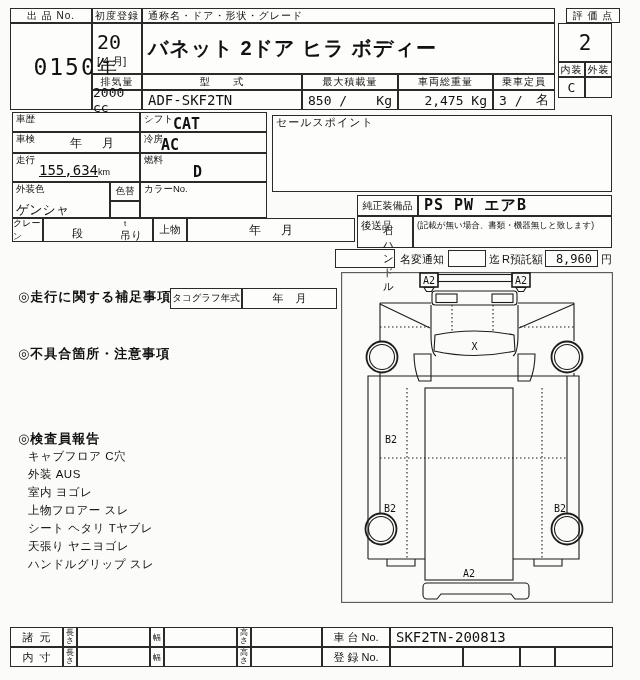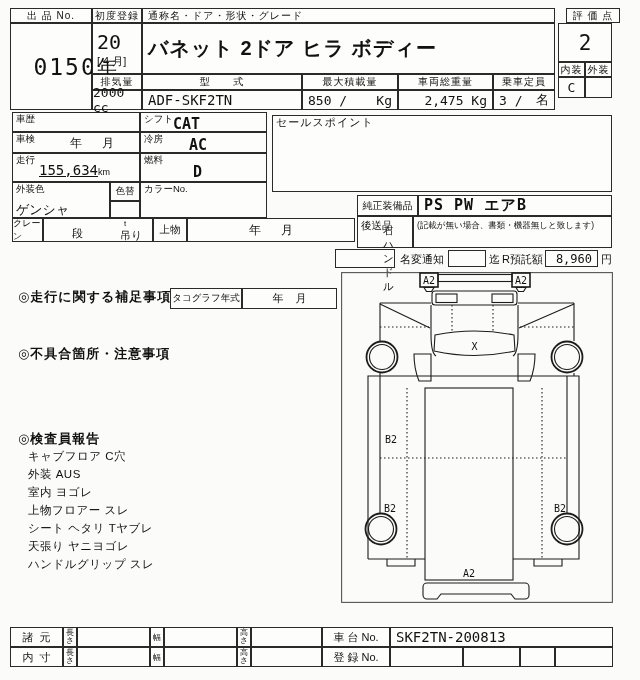--- a/index.html
+++ b/index.html
@@ -78,21 +78,21 @@
     <span class="tag">シフト</span>
     <div class="c val15 mono" style="left:32px;top:2px;">CAT</div>
   </div>
 
   <div class="c b" style="left:12px;top:132px;width:128px;height:21px;">
     <span class="tag">車検</span>
     <div class="c cen pre" style="left:30px;top:0;width:98px;height:21px;font-size:12px;">年      月</div>
   </div>
   <div class="c b" style="left:140px;top:132px;width:127px;height:21px;">
     <span class="tag">冷房</span>
-    <div class="c val15 mono" style="left:48px;top:3px;">AC</div>
+    <div class="c val15 mono" style="left:20px;top:3px;">AC</div>
   </div>
 
   <div class="c b" style="left:12px;top:153px;width:128px;height:29px;">
     <span class="tag">走行</span>
     <div class="c" style="left:26px;top:7px;">
       <span class="mono" style="font-size:14px;text-decoration:underline;">155,634</span><span style="font-size:9px;">km</span>
     </div>
   </div>
   <div class="c b" style="left:140px;top:153px;width:127px;height:29px;">
     <span class="tag">燃料</span>

